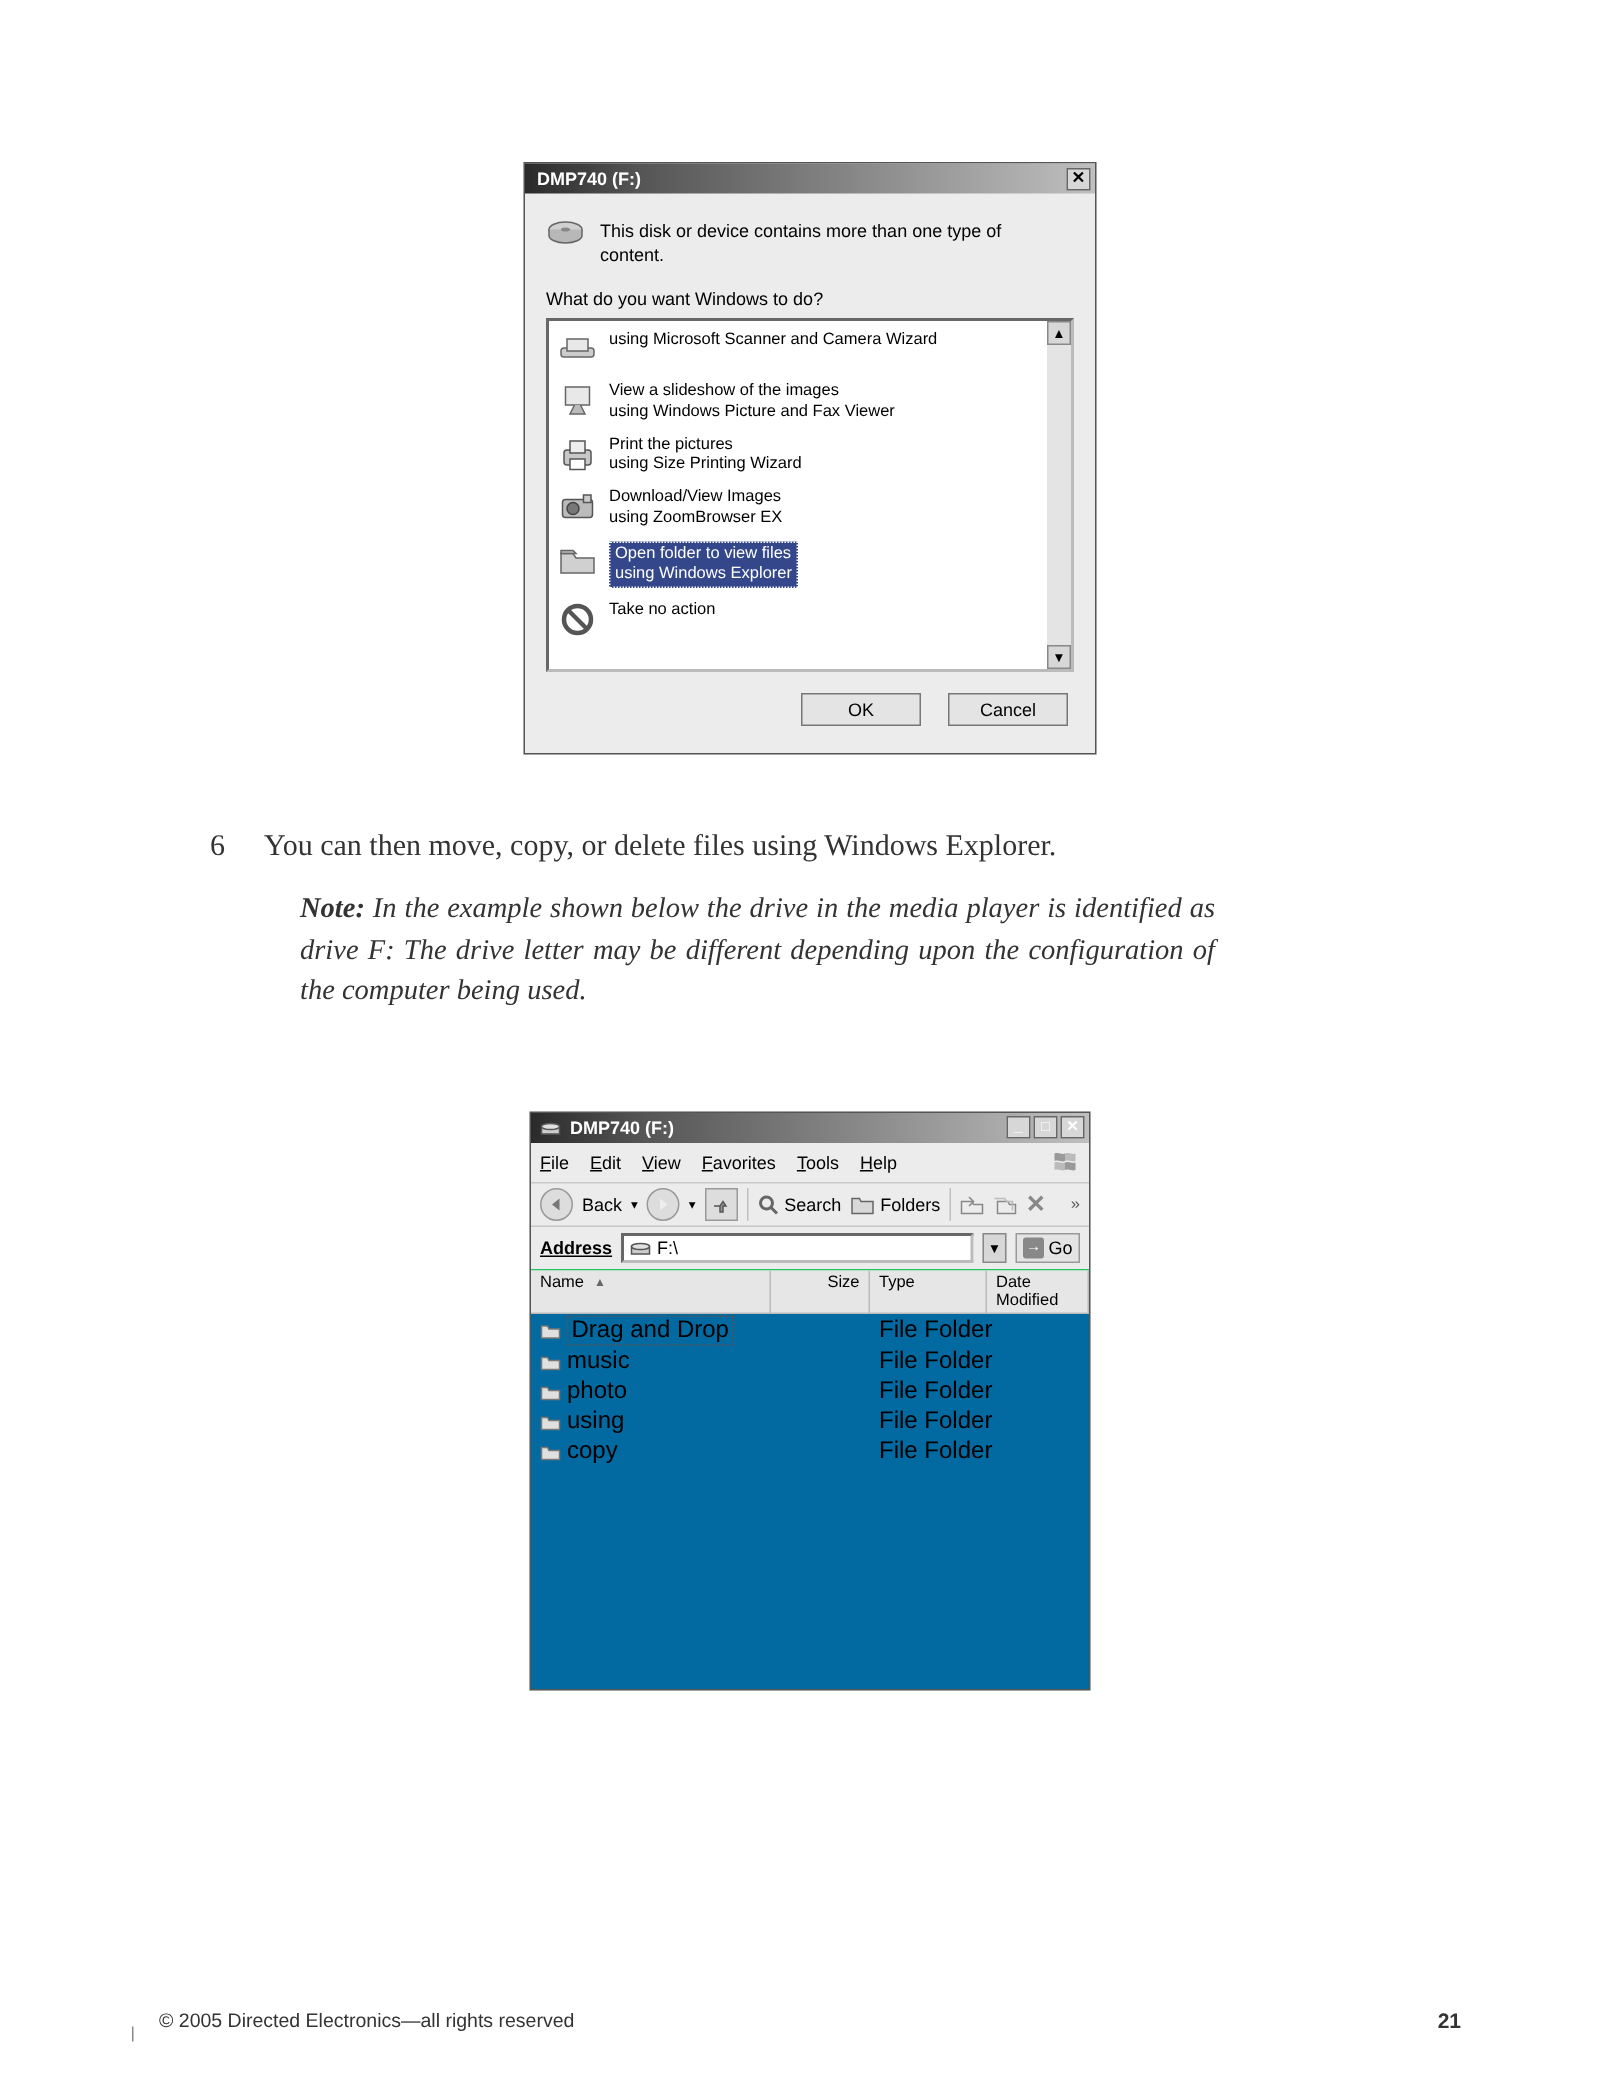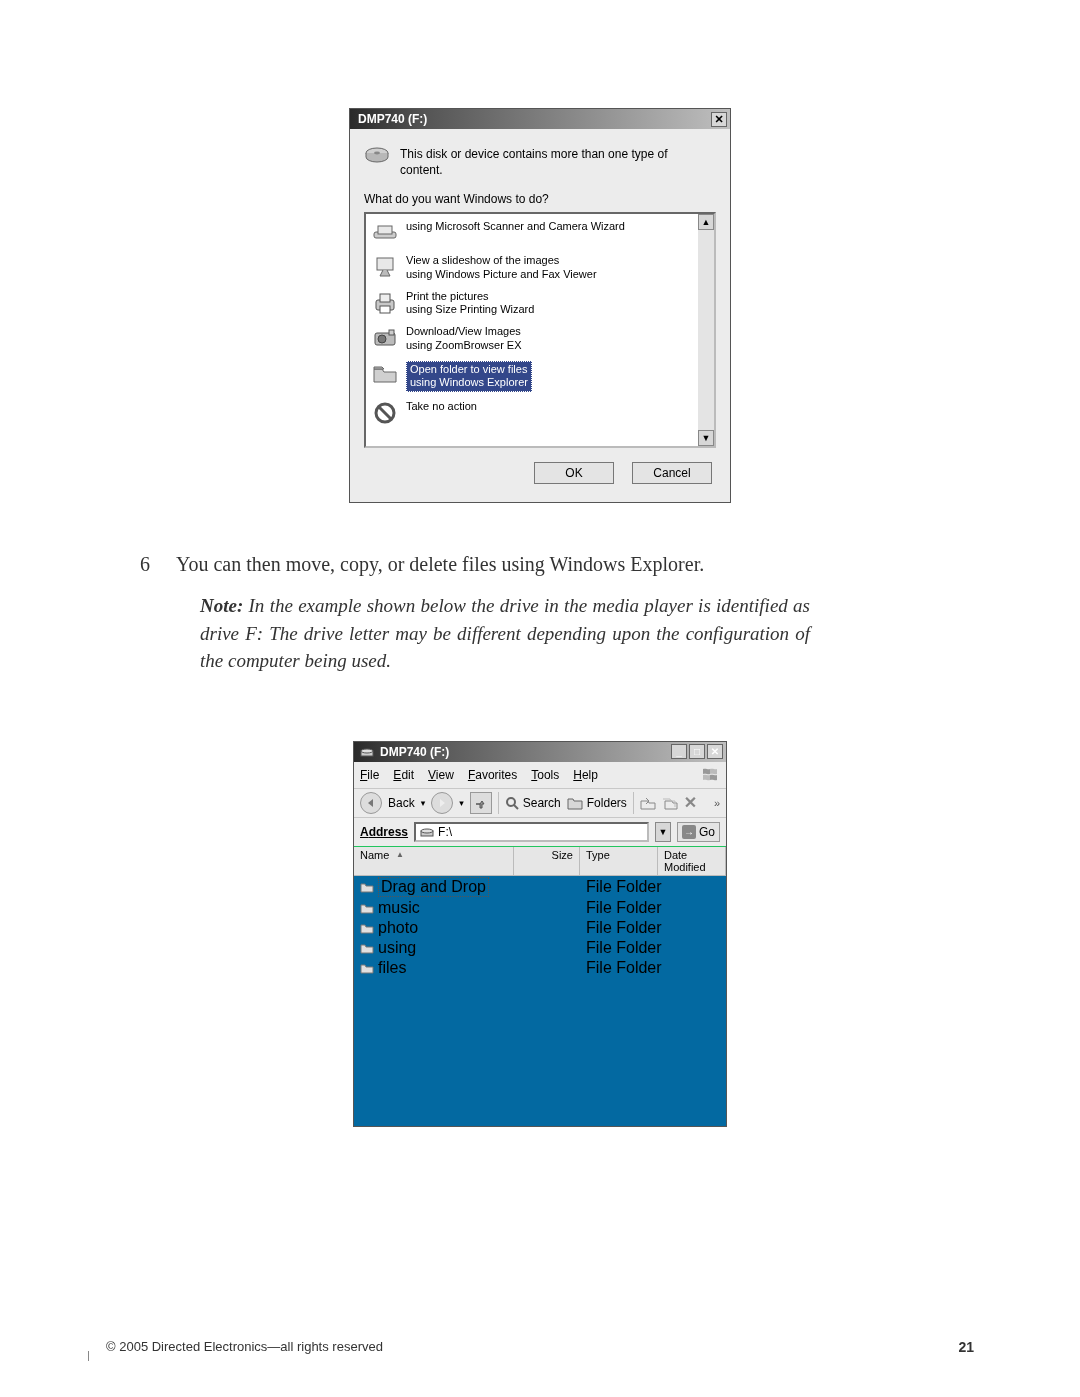--- a/index.html
+++ b/index.html
@@ -546,21 +546,21 @@
           </span>
             <span class="col-size"></span>
           <span class="col-type">File Folder</span>
             <span class="col-date"></span>
         </div>
         <div class="exp-row">
           <span class="col-name">
             <svg class="folder-ico" viewBox="0 0 14 12">
                 <path d="M1 3h4l1 2h7v6H1z" fill="#e0e0e0" stroke="#777"></path>
               </svg>
-            <span class="row-name">files</span>
+            <span class="row-name">copy</span>
           </span>
             <span class="col-size"></span>
           <span class="col-type">File Folder</span>
             <span class="col-date"></span>
         </div>
       </div>
     </div>
   </div>
 
   <div class="footer-tick"></div>

